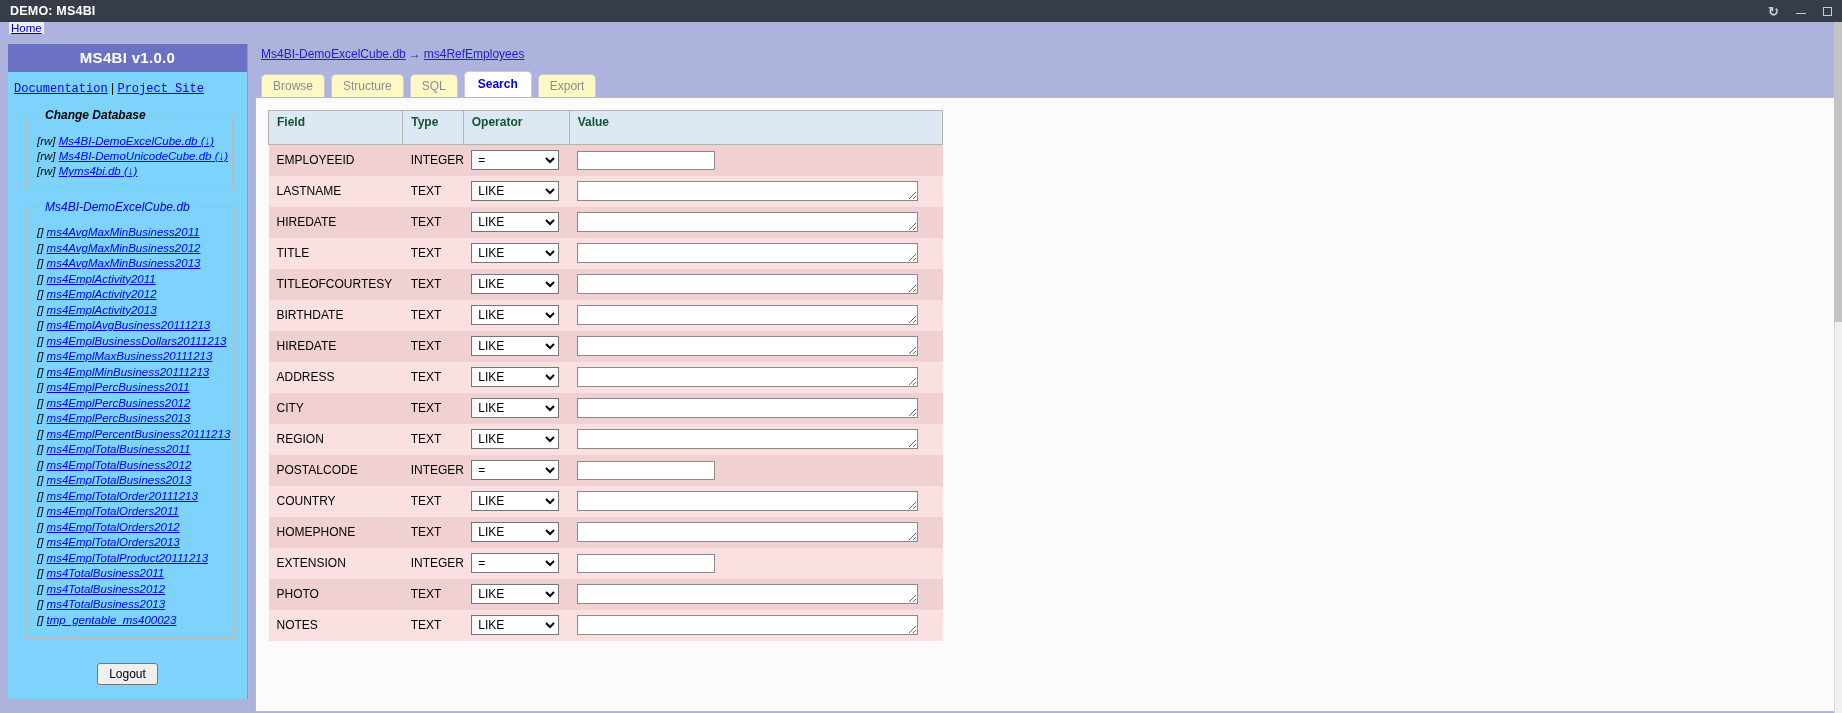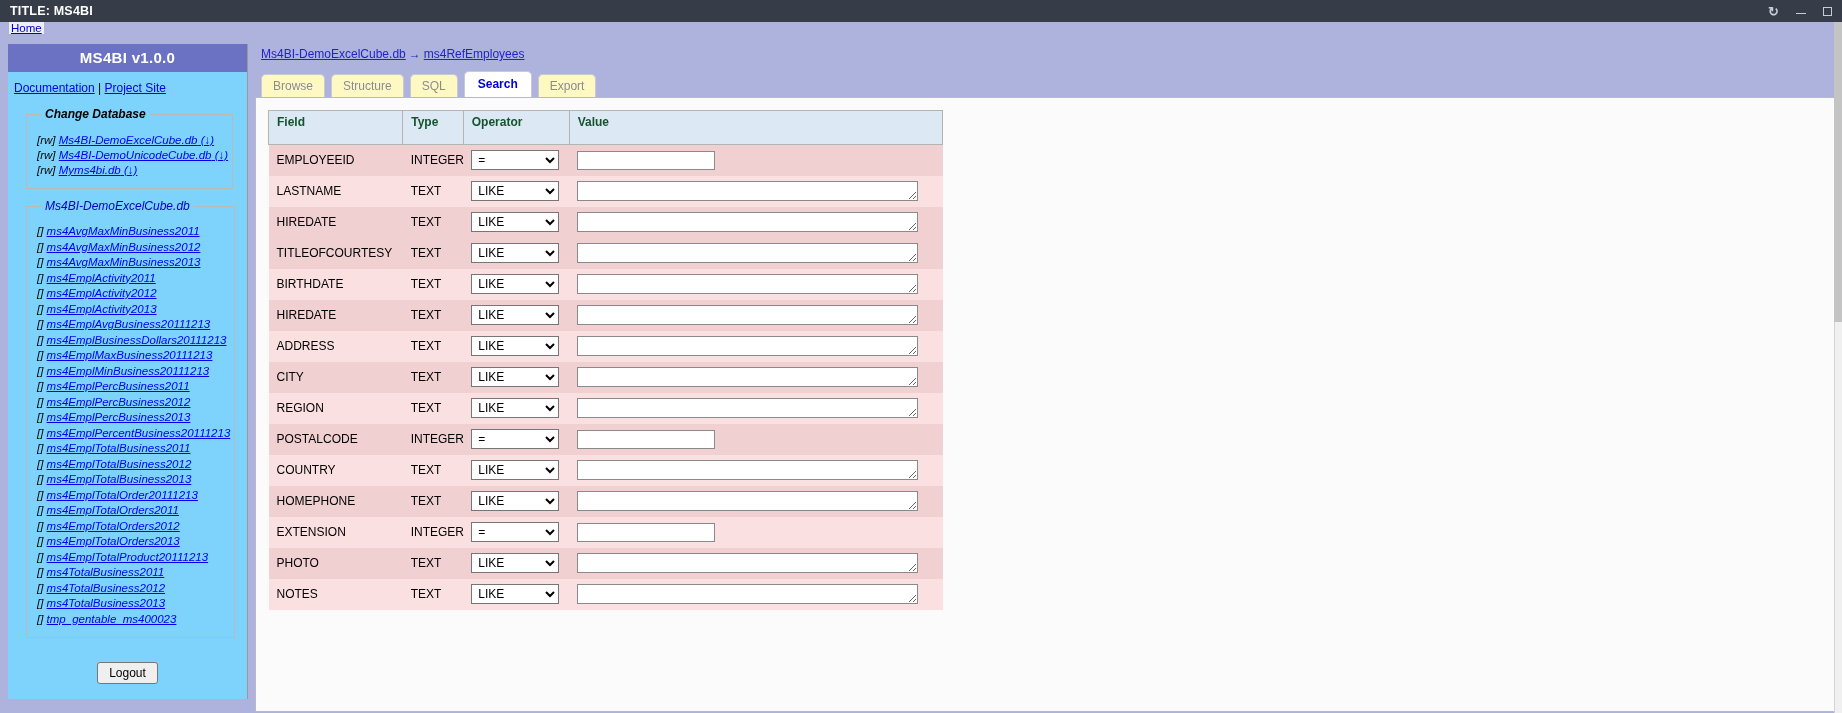--- a/index.html
+++ b/index.html
@@ -74,21 +74,21 @@
     text-align: center;
     font-weight: bold;
     font-size: 15px;
     padding: 5px 0 6px 0;
     letter-spacing: .3px;
   }
   #sidebar-links {
     padding: 9px 0 2px 6px;
     font-size: 12px;
   }
-  #sidebar-links a { color: #0000ee; text-decoration: underline; }
+  #sidebar-links a { color: #0000ee; text-decoration: underline; font-family: Liberation Mono, monospace; }
   #sidebar-links .sep { color: #000; }
 
   fieldset.box {
     margin: 10px 14px 0 18px;
     border: 1px solid #b9b9b9;
     padding: 6px 4px 10px 10px;
     font-style: italic;
   }
   fieldset.box > legend {
     font-size: 12px;
@@ -249,21 +249,21 @@
     position: absolute;
     right: 0; top: 0;
     width: 8px; height: 300px;
     background: #c4c4c4;
   }
 </style>
 </head>
 <body>
 
 <div id="titlebar">
-  <span class="title">TITLE: MS4BI</span>
+  <span class="title">DEMO: MS4BI</span>
   <span class="winbtns">
     <span class="winbtn">↻</span>
     <span class="winbtn">
         <i class="min-ico"></i>
       </span>
     <span class="winbtn">
         <i class="sq-ico"></i>
       </span>
   </span>
 </div>
@@ -372,20 +372,28 @@
               </td>
             </tr>
             <tr class="odd">
               <td class="c-field">HIREDATE</td>
               <td class="c-type">TEXT</td>
               <td class="c-op"><select class="op"><option>=</option><option selected="">LIKE</option></select></td>
               <td class="c-val">
                 <textarea class="val-txt" style=""></textarea>
               </td>
             </tr>
+            <tr class="even">
+              <td class="c-field">TITLE</td>
+              <td class="c-type">TEXT</td>
+              <td class="c-op"><select class="op"><option>=</option><option selected="">LIKE</option></select></td>
+              <td class="c-val">
+                <textarea class="val-txt" style=""></textarea>
+              </td>
+            </tr>
             <tr class="odd">
               <td class="c-field">TITLEOFCOURTESY</td>
               <td class="c-type">TEXT</td>
               <td class="c-op"><select class="op"><option>=</option><option selected="">LIKE</option></select></td>
               <td class="c-val">
                 <textarea class="val-txt" style=""></textarea>
               </td>
             </tr>
             <tr class="even">
               <td class="c-field">BIRTHDATE</td>

